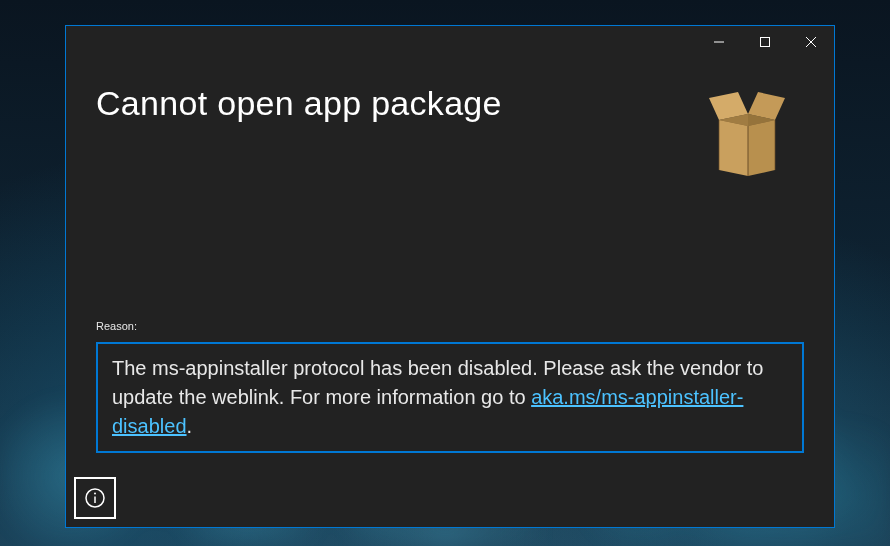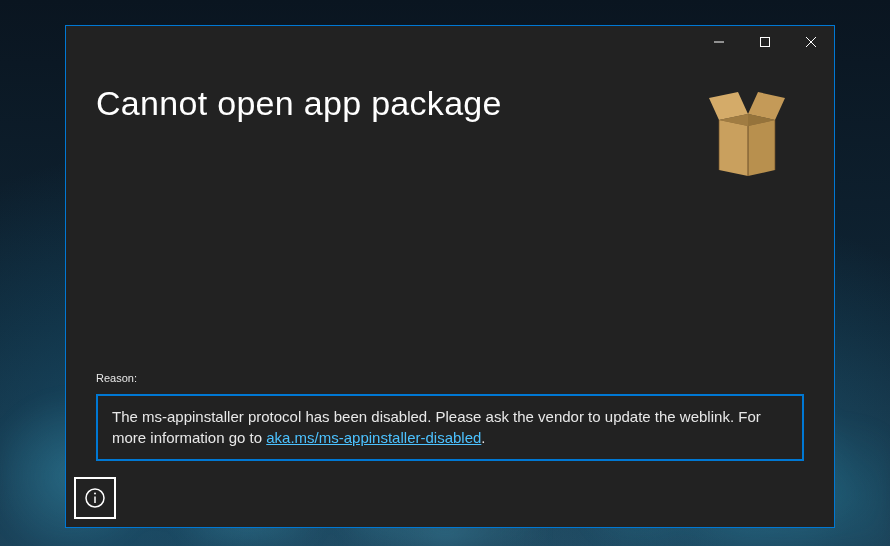--- a/index.html
+++ b/index.html
@@ -75,21 +75,21 @@
       cursor: default;
     }
     
     .titlebar-button svg {
       stroke: #ffffff;
       fill: none;
     }
     
     .content {
       flex: 1;
-      padding: 22px 30px 12px 30px;
+      padding: 22px 30px 20px 30px;
       display: flex;
       flex-direction: column;
       position: relative;
     }
     
     .header-row {
       display: flex;
       justify-content: space-between;
       align-items: flex-start;
     }
@@ -116,21 +116,21 @@
       color: #e8e8e8;
       font-size: 11px;
       font-weight: 400;
       margin-bottom: 10px;
     }
     
     .reason-box {
       border: 2px solid #0078d4;
       padding: 10px 14px;
       color: #e8e8e8;
-      font-size: 15px;
+      font-size: 20px;
       line-height: 1.45;
     }
     
     .reason-box a {
       color: #4cc2ff;
       text-decoration: underline;
     }
     
     .info-button {
       position: absolute;

